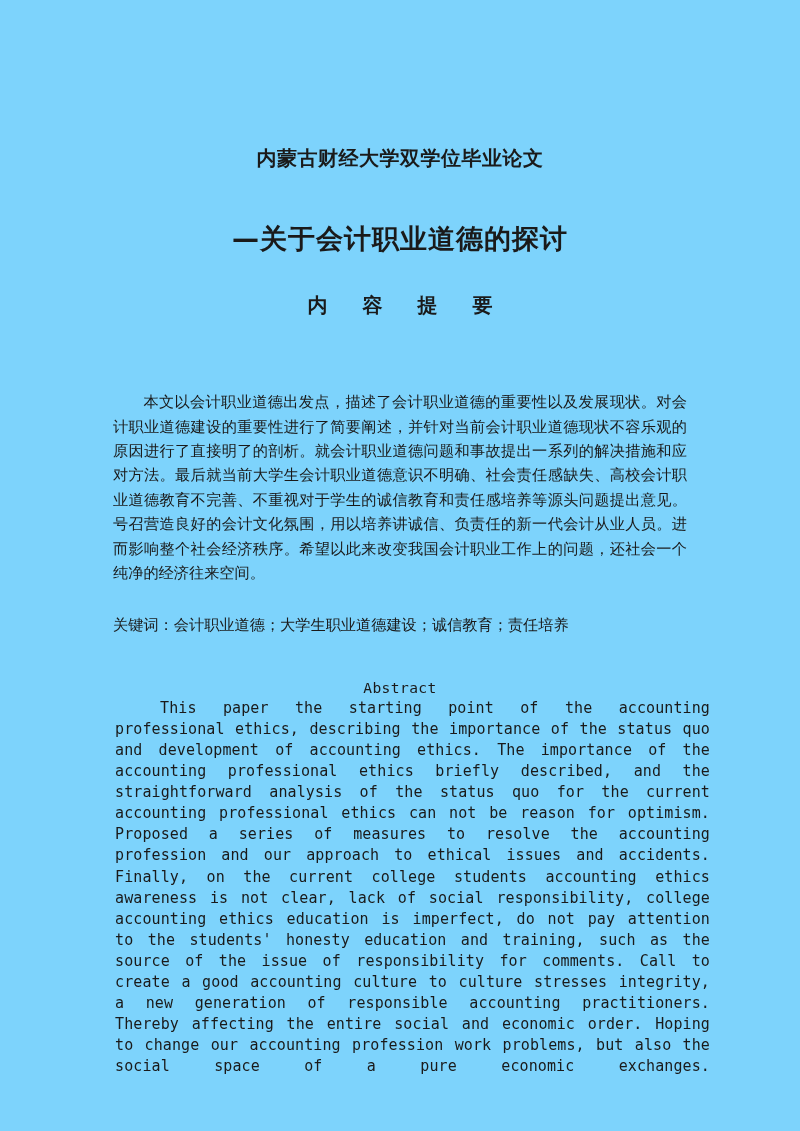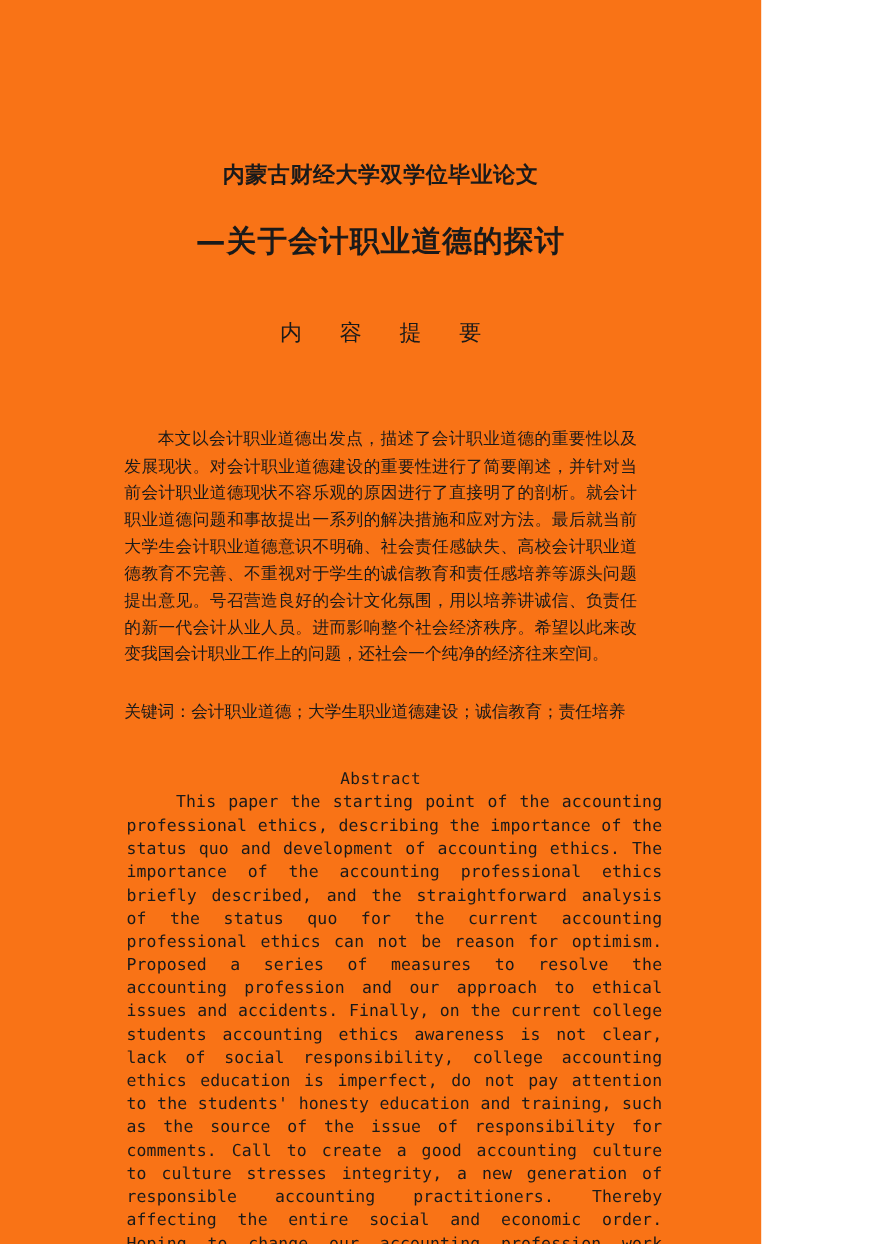--- a/index.html
+++ b/index.html
@@ -10,23 +10,23 @@
   body {
     width: 800px;
     height: 1131px;
     font-family: "DejaVu Sans", "Liberation Sans", sans-serif;
     color: #1a1a1a;
     -webkit-font-smoothing: antialiased;
   }
 
   .page {
     position: relative;
-    width: 692px;
+    width: 800px;
     height: 1131px;
-    background: #f97316;
+    background: #7dd3fc;
     overflow: hidden;
     box-sizing: border-box;
   }
 
   
   .doc-header {
     text-align: center;
     font-size: 20px;
     font-weight: 700;
     letter-spacing: 0.5px;
@@ -34,32 +34,32 @@
     padding-top: 145px;
     font-family: "DejaVu Sans", "Liberation Sans", sans-serif;
   }
 
   .doc-title {
     text-align: center;
     font-size: 27px;
     font-weight: 700;
     letter-spacing: 1px;
     line-height: 1.3;
-    margin-top: 31px;
+    margin-top: 50px;
     font-family: "DejaVu Sans", "Liberation Sans", sans-serif;
   }
 
   .section-heading {
     text-align: center;
     font-size: 20px;
-    font-weight: 400;
+    font-weight: 700;
     letter-spacing: 14px;
     text-indent: 14px;
     line-height: 1.3;
-    margin-top: 52px;
+    margin-top: 36px;
     font-family: "DejaVu Sans", "Liberation Sans", sans-serif;
   }
 
   
   .cn-body {
     margin: 72px 113px 0 113px;
     font-size: 15.2px;
     line-height: 24.4px;
     text-align: justify;
     text-justify: inter-ideograph;

